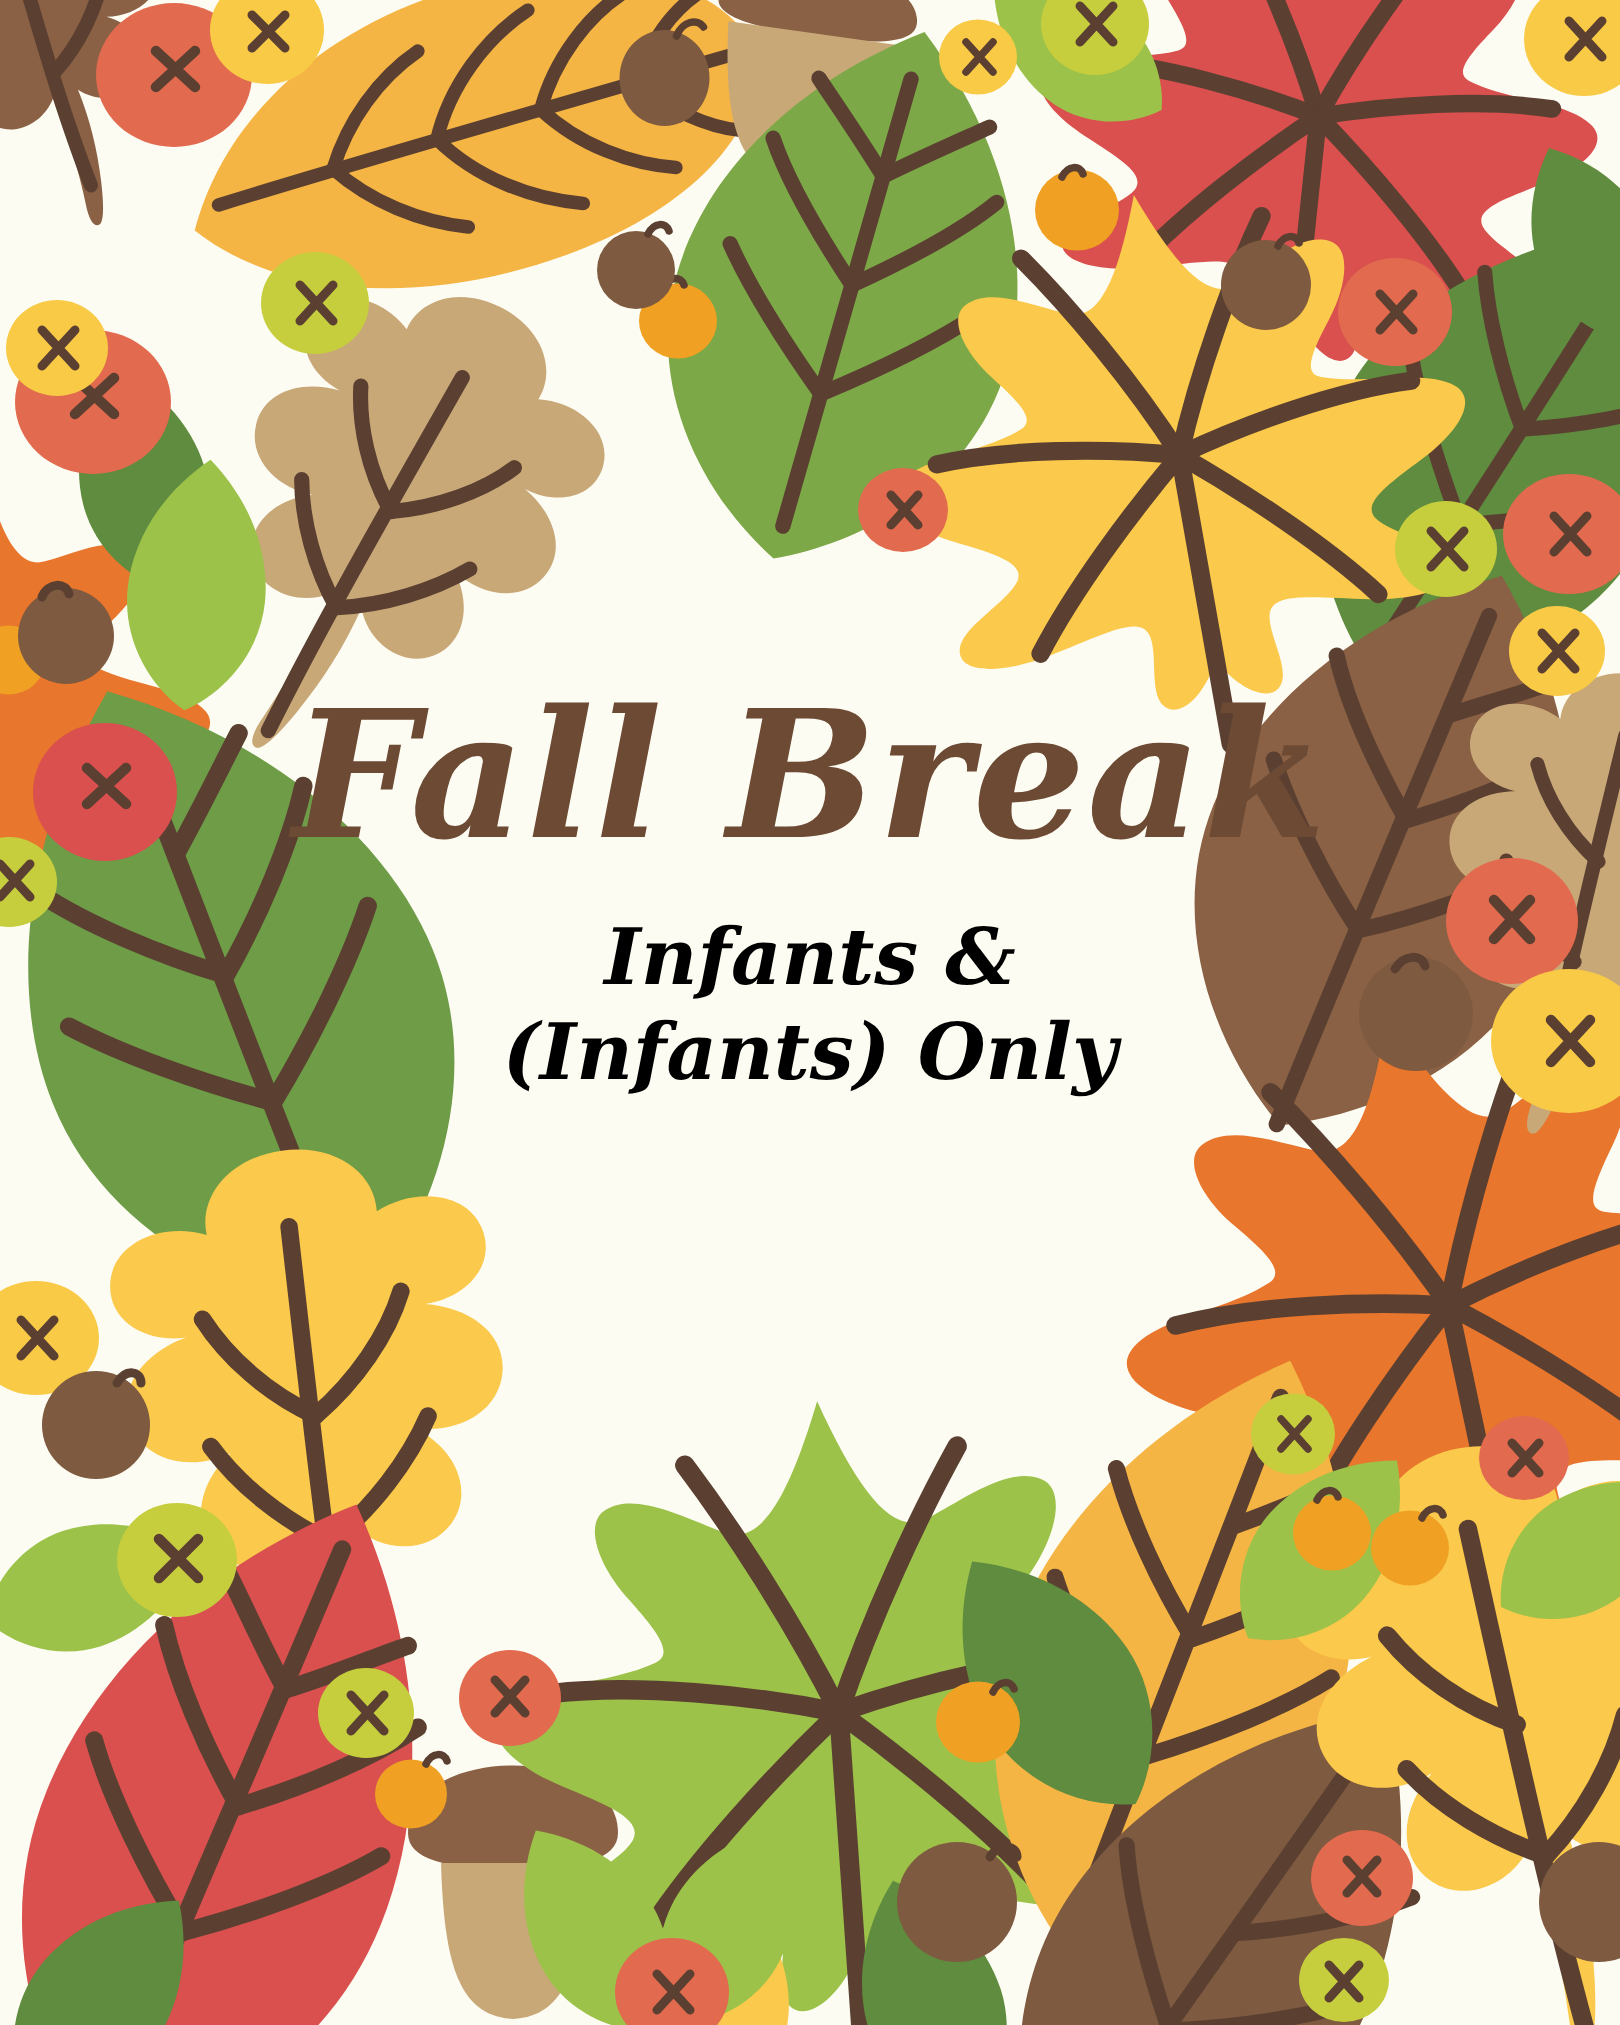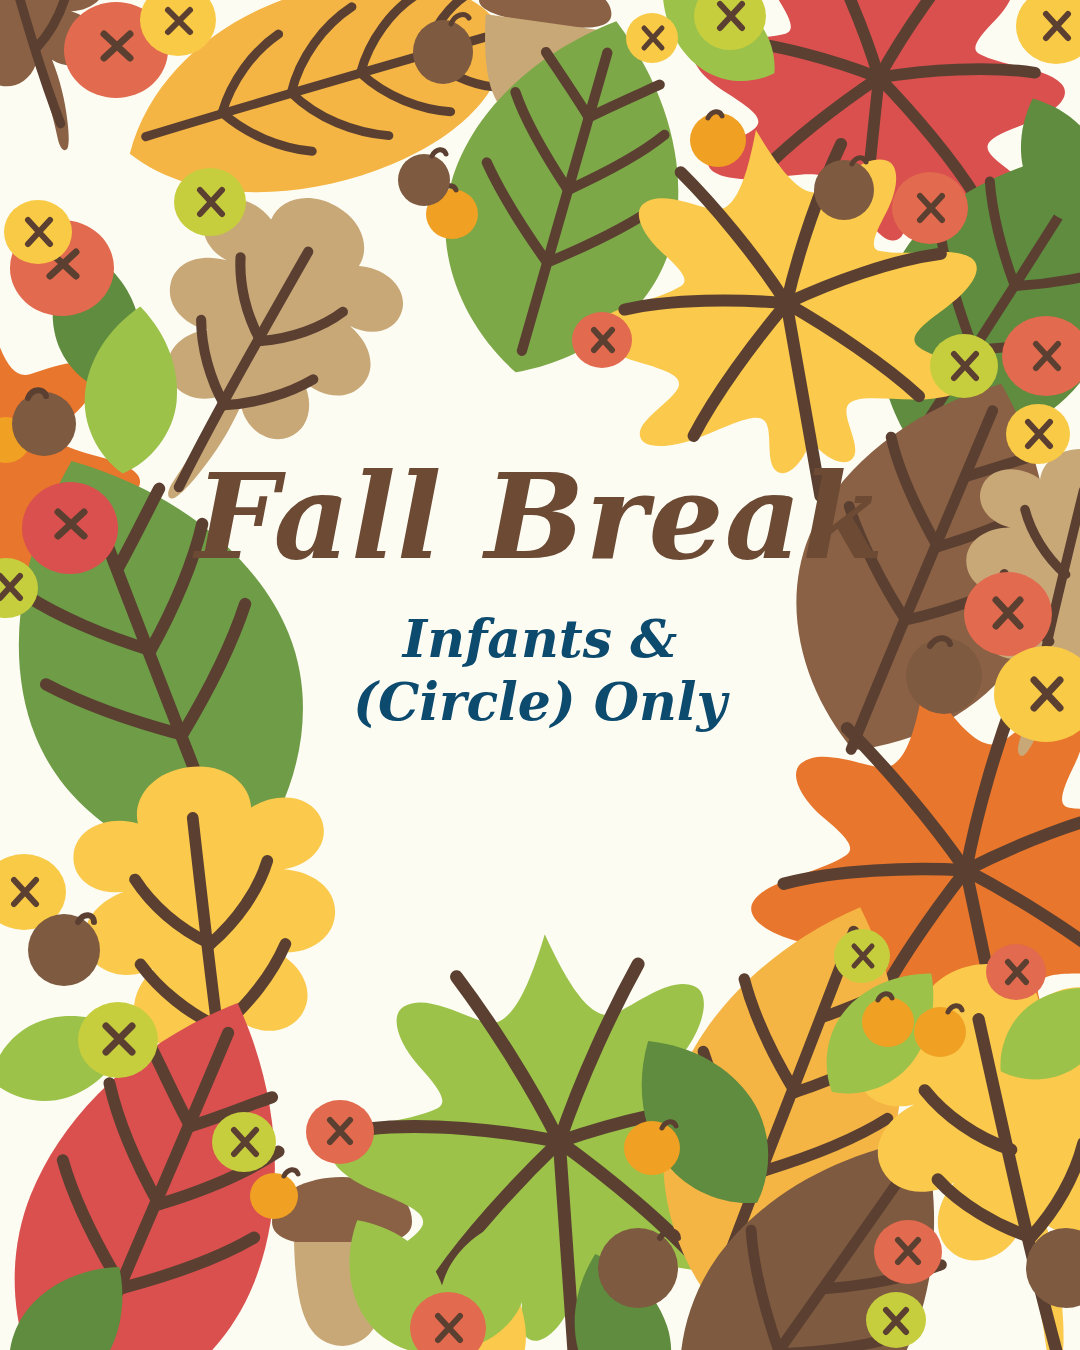--- a/index.html
+++ b/index.html
@@ -44,21 +44,21 @@
   }
   .headline.l1{font-size:118px;}
   .headline.l2{font-size:118px;margin-top:-6px;}
   .sub-wrap{
     width:1080px;
     text-align:center;
     margin-top:34px;
   }
   .subline{
     display:block;
-    color:#0c4a6e;
+    color:#000000;
     font-family:"DejaVu Serif",serif;
     font-style:italic;
     font-weight:700;
     font-size:52px;
     line-height:1.22;
     white-space:nowrap;
   }
 </style>
 </head>
 <body>
@@ -562,17 +562,17 @@
       </g>
 
   </svg>
 
   <div id="text-block">
     <div class="headline-wrap">
       <span class="headline l1">Fall Break</span>
     </div>
     <div class="sub-wrap">
       <span class="subline">Infants &amp;</span>
-      <span class="subline">(Circle) Only</span>
+      <span class="subline">(Infants) Only</span>
     </div>
   </div>
 
 </div>
 
 </body></html>

